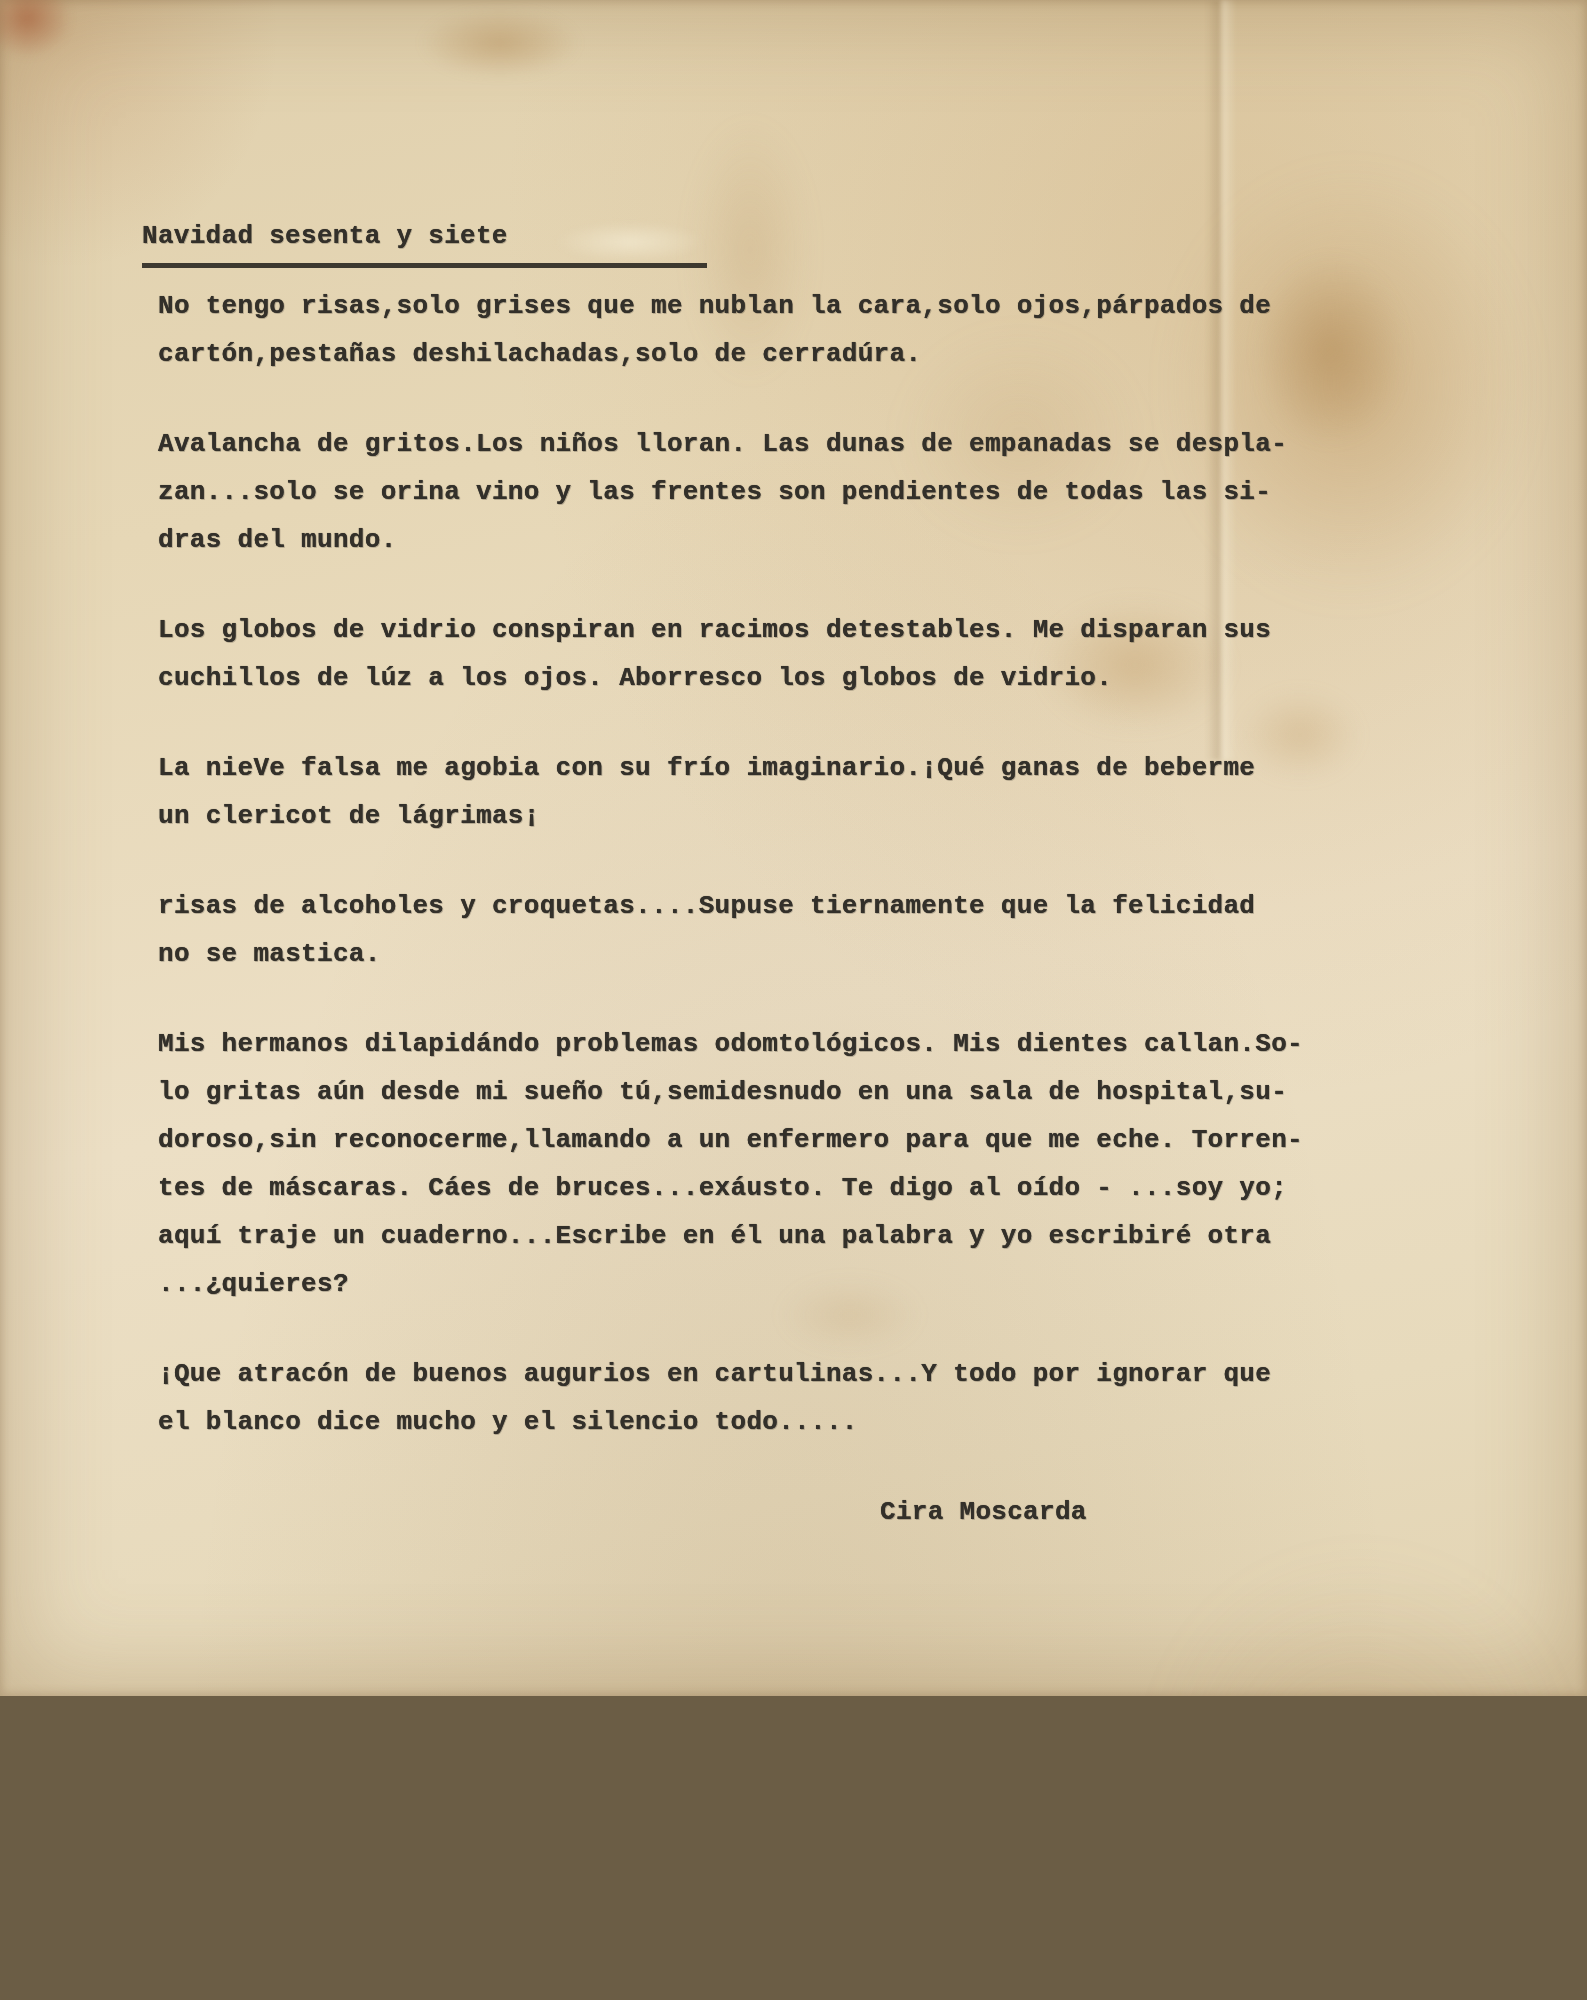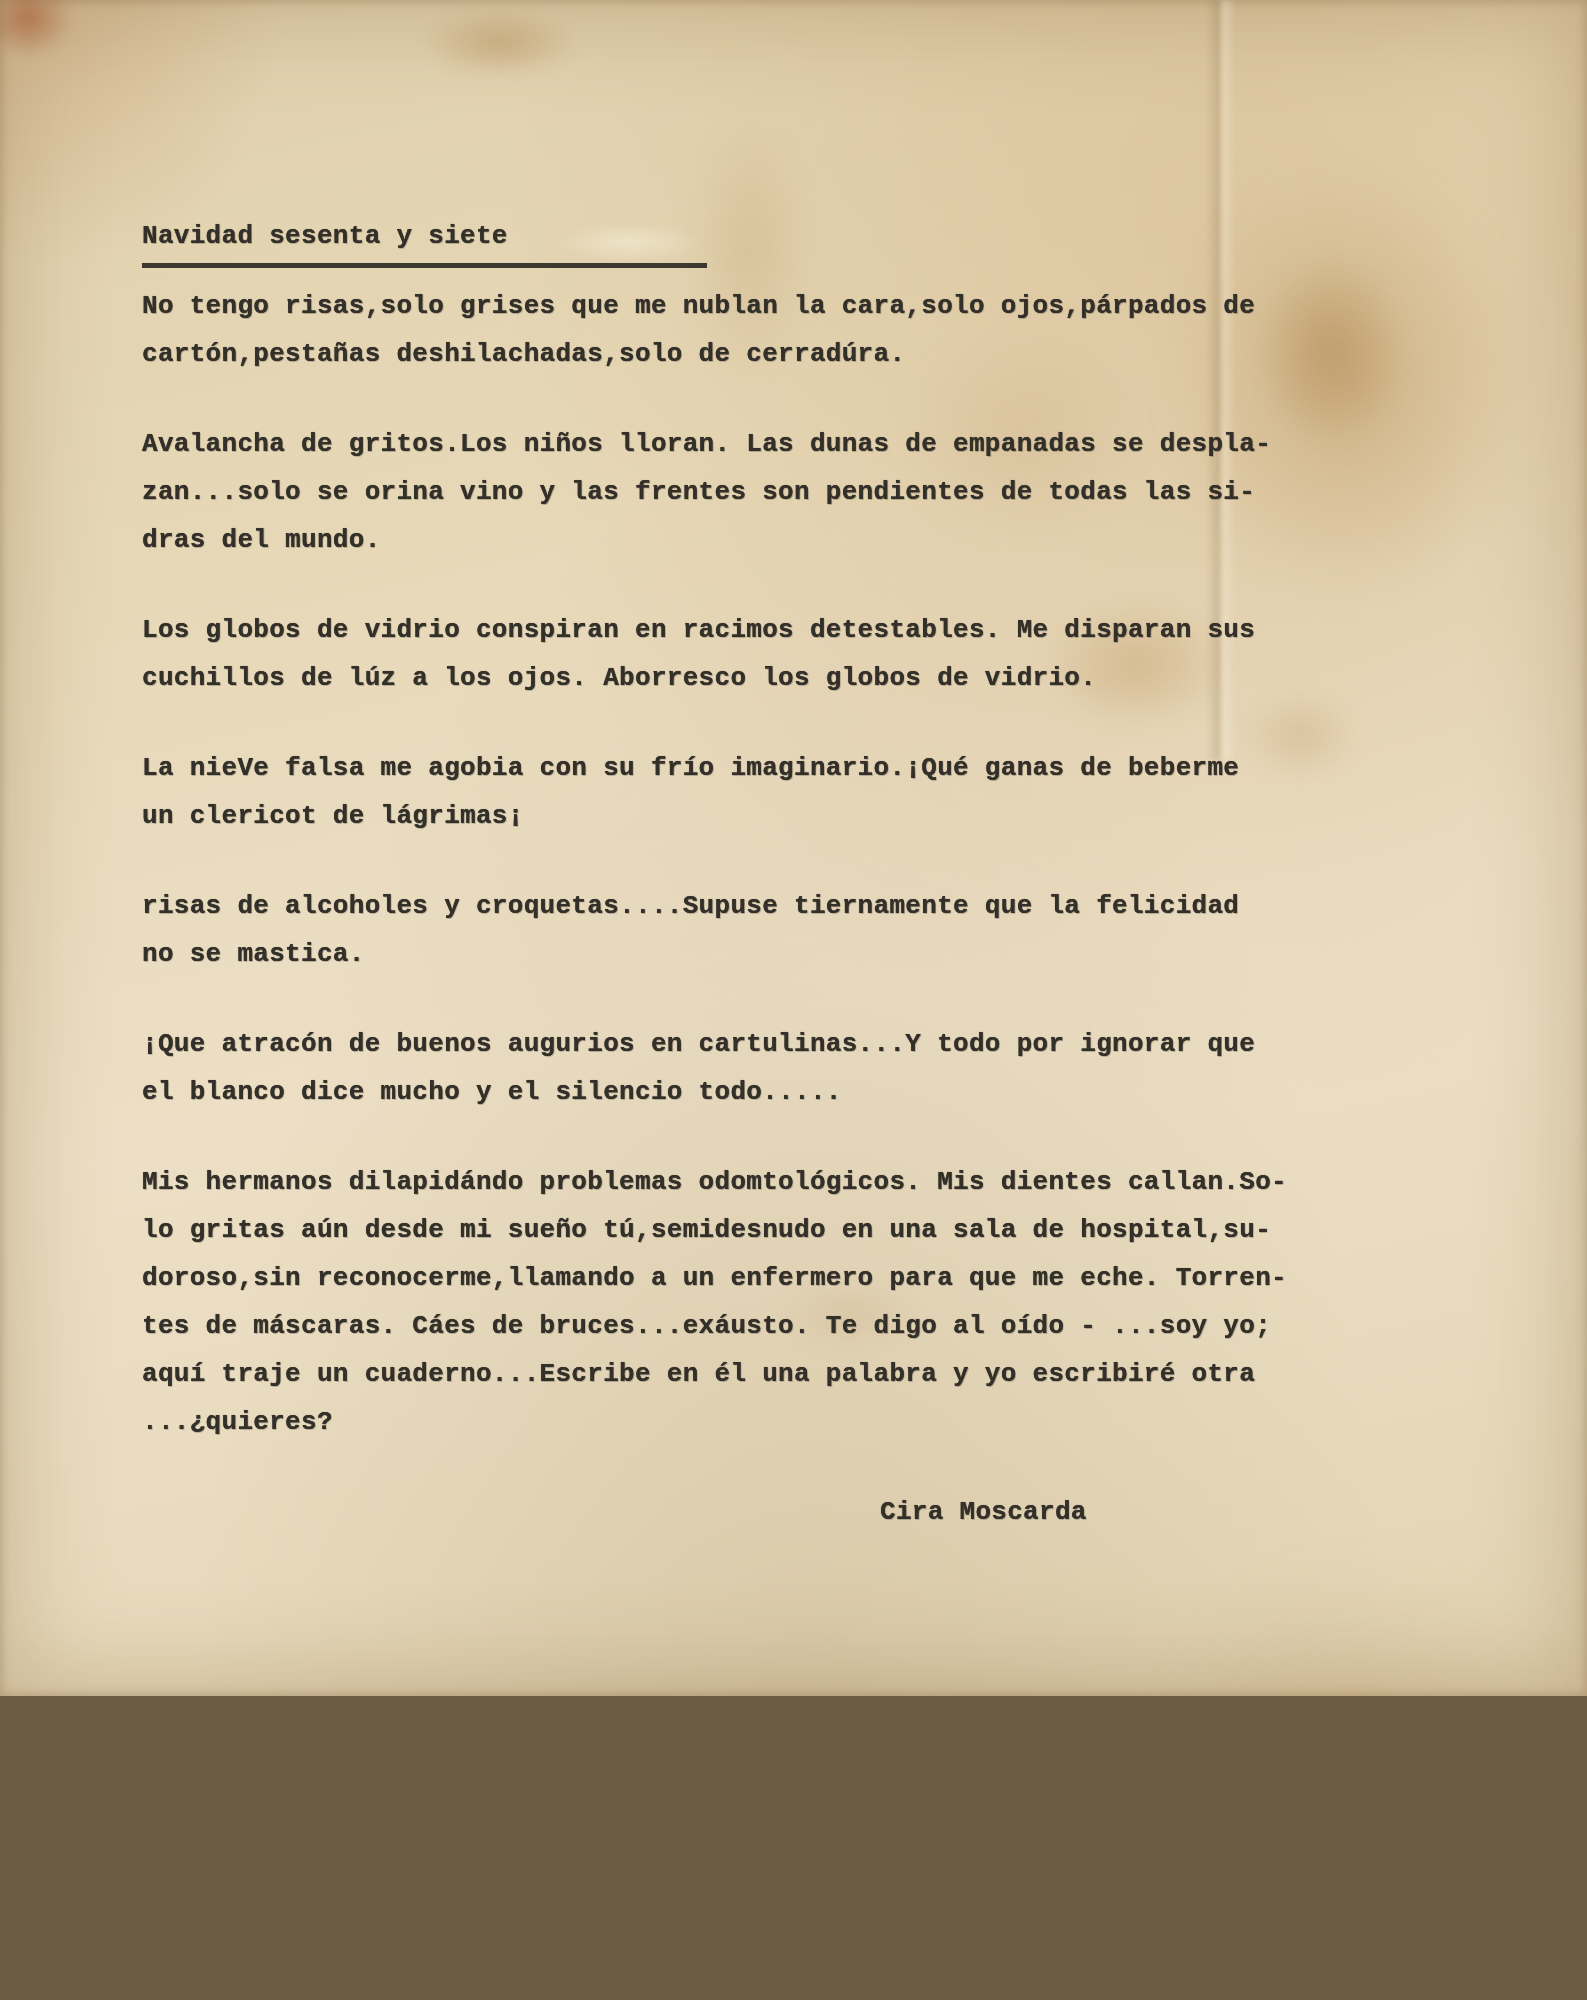--- a/index.html
+++ b/index.html
@@ -65,21 +65,21 @@
     text-shadow: 0 0 0.7px rgba(45,42,36,0.95), 0.9px 0.9px 0.6px rgba(45,42,36,0.22);
   }
   .title-wrap {
     display: block;
     width: 565px;
     margin: 0 0 14px 0;
     padding-bottom: 3px;
     border-bottom: 5px solid rgba(38,35,30,0.88);
   }
   .title { font-size: 26px; font-weight: bold; margin: 0; display: inline; }
-  .para { margin: 0 0 42px 0; }
+  .para { margin: 0 0 42px 16px; }
   .line { display: block; white-space: pre; }
   .signature {
     margin: 34px 0 0 738px;
     white-space: pre;
   }
 </style>
 </head>
 <body>
 
 <div class="page">
@@ -122,29 +122,29 @@
       <span class="line">La nieVe falsa me agobia con su frío imaginario.¡Qué ganas de beberme</span>
       <span class="line">un clericot de lágrimas¡</span>
     </p>
 
     <p class="para">
       <span class="line">risas de alcoholes y croquetas....Supuse tiernamente que la felicidad</span>
       <span class="line">no se mastica.</span>
     </p>
 
     <p class="para">
-      <span class="line">¡Que atracón de buenos augurios en cartulinas...Y todo por ignorar que</span>
-      <span class="line">el blanco dice mucho y el silencio todo.....</span>
-    </p>
-
-    <p class="para">
       <span class="line">Mis hermanos dilapidándo problemas odomtológicos. Mis dientes callan.So-</span>
       <span class="line">lo gritas aún desde mi sueño tú,semidesnudo en una sala de hospital,su-</span>
       <span class="line">doroso,sin reconocerme,llamando a un enfermero para que me eche. Torren-</span>
       <span class="line">tes de máscaras. Cáes de bruces...exáusto. Te digo al oído - ...soy yo;</span>
       <span class="line">aquí traje un cuaderno...Escribe en él una palabra y yo escribiré otra</span>
       <span class="line">...¿quieres?</span>
     </p>
 
+    <p class="para">
+      <span class="line">¡Que atracón de buenos augurios en cartulinas...Y todo por ignorar que</span>
+      <span class="line">el blanco dice mucho y el silencio todo.....</span>
+    </p>
+
     <div class="signature">Cira Moscarda</div>
 
   </div>
 </div>
 
 </body></html>

